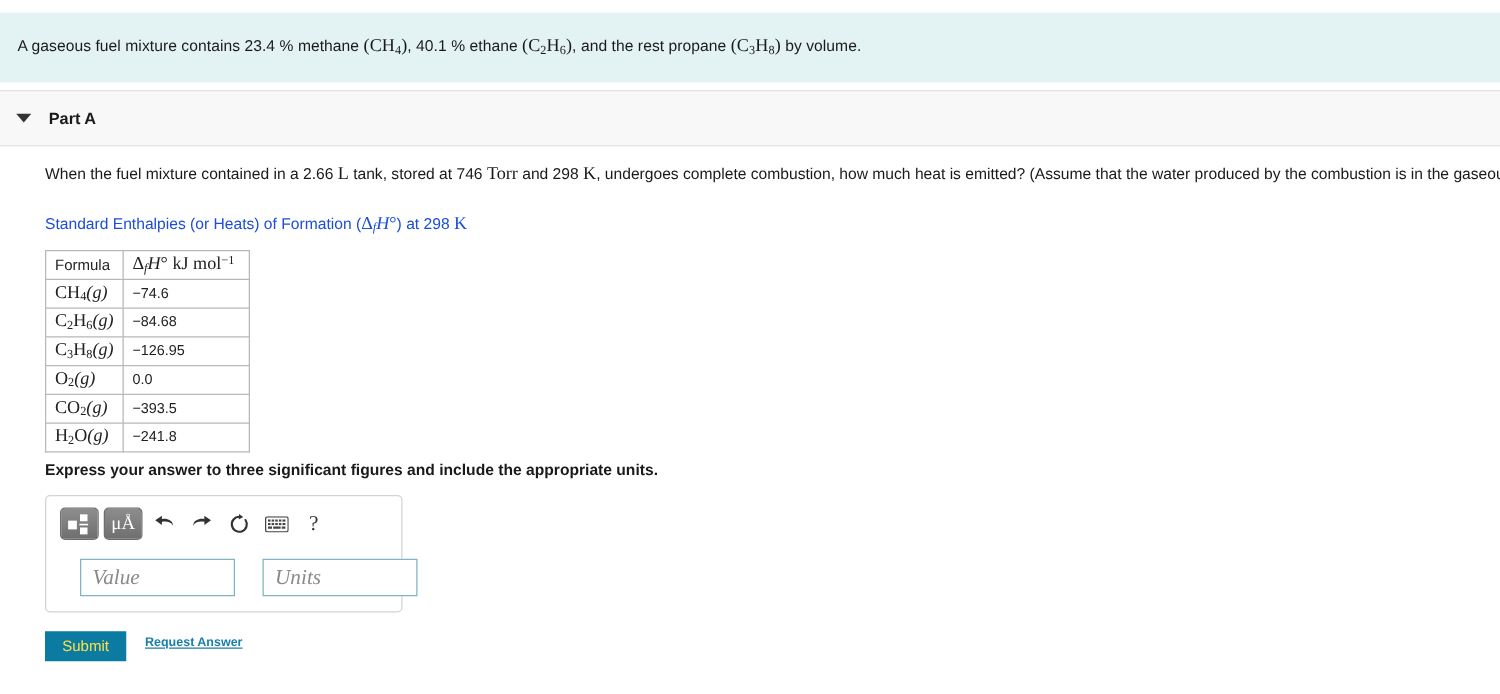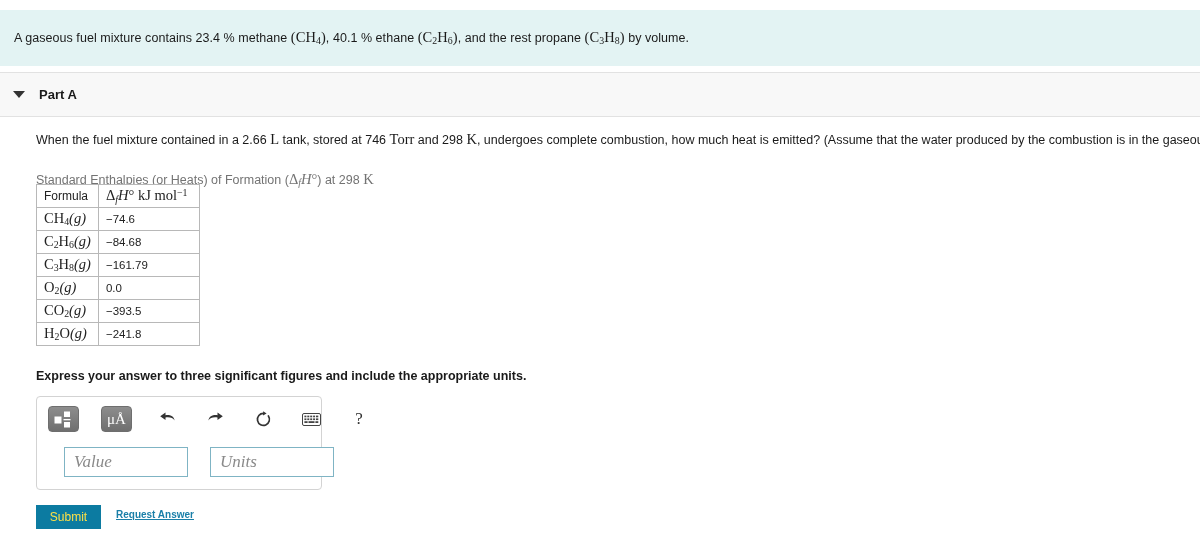--- a/index.html
+++ b/index.html
@@ -91,27 +91,27 @@
     color: #1a1a1a;
     white-space: nowrap;
   }
 
   
   .table-caption {
     position: absolute;
     left: 36px;
     top: 171px;
     font-size: 12.5px;
-    color: #737373;
+    color: #1d4ed8;
     white-space: nowrap;
   }
   .enth-table {
     position: absolute;
     left: 36px;
-    top: 184px;
+    top: 200px;
     border-collapse: collapse;
     background: #ffffff;
   }
   .enth-table td {
     border: 1px solid #b8b8b8;
     padding: 2px 7px;
     height: 18px;
     vertical-align: middle;
   }
   .enth-table td.col-formula {
@@ -158,21 +158,21 @@
     border: 1px solid #d3d3d3;
     border-radius: 4px;
     box-sizing: border-box;
   }
   .toolbar {
     position: absolute;
     left: 11px;
     top: 9px;
     display: flex;
     align-items: center;
-    gap: 22px;
+    gap: 4px;
   }
   .tb-btn {
     width: 31px;
     height: 26px;
     border-radius: 4px;
     border: 1px solid #6e6e6e;
     background: linear-gradient(#8d8d8d, #6f6f6f);
     display: flex;
     align-items: center;
     justify-content: center;
@@ -280,21 +280,21 @@
     <tr>
       <td class="col-formula">CH<sub>4</sub><span class="mjx-it">(g)</span></td>
       <td class="col-value">−74.6</td>
     </tr>
     <tr>
       <td class="col-formula">C<sub>2</sub>H<sub>6</sub><span class="mjx-it">(g)</span></td>
       <td class="col-value">−84.68</td>
     </tr>
     <tr>
       <td class="col-formula">C<sub>3</sub>H<sub>8</sub><span class="mjx-it">(g)</span></td>
-      <td class="col-value">−161.79</td>
+      <td class="col-value">−126.95</td>
     </tr>
     <tr>
       <td class="col-formula">O<sub>2</sub><span class="mjx-it">(g)</span></td>
       <td class="col-value">0.0</td>
     </tr>
     <tr>
       <td class="col-formula">CO<sub>2</sub><span class="mjx-it">(g)</span></td>
       <td class="col-value">−393.5</td>
     </tr>
     <tr>

